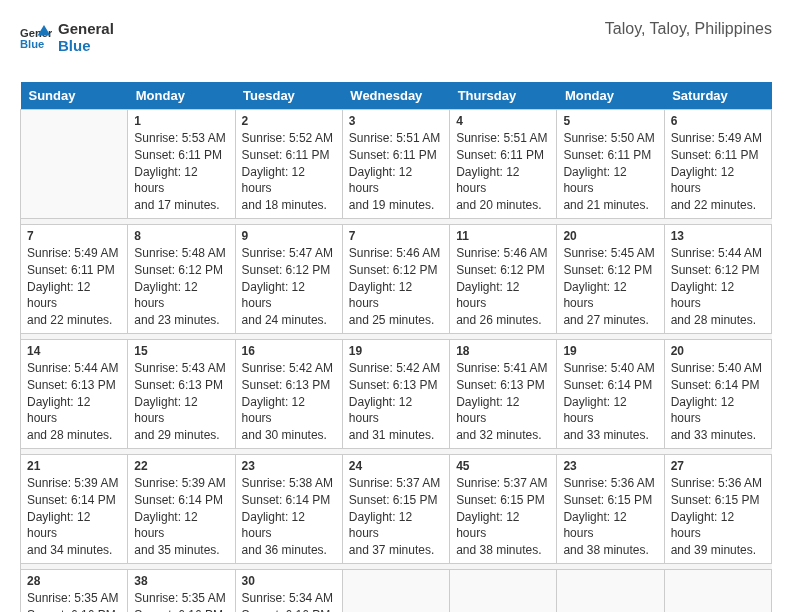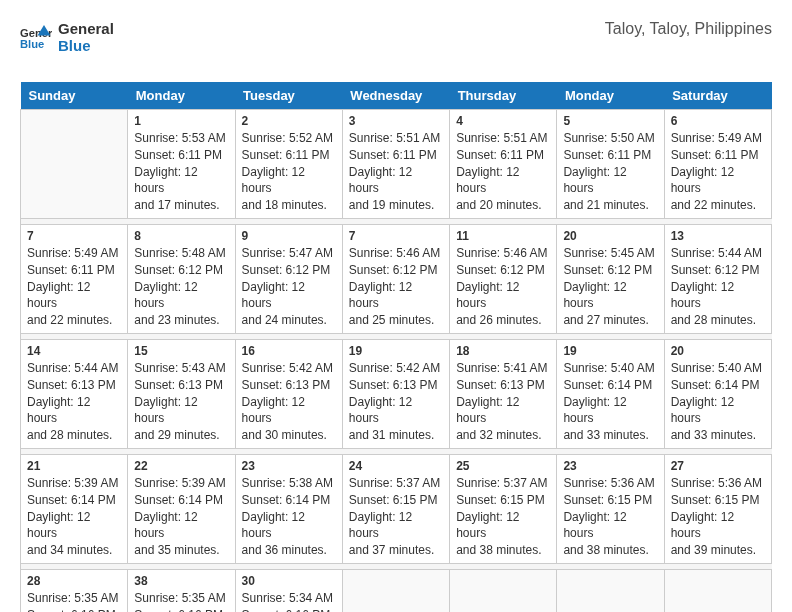--- a/index.html
+++ b/index.html
@@ -231,21 +231,21 @@
         </td>
         <td>
           <span class="day-number">23</span>
           <div class="cell-info">Sunrise: 5:38 AM<br>Sunset: 6:14 PM<br>Daylight: 12 hours<br>and 36 minutes.</div>
         </td>
         <td>
           <span class="day-number">24</span>
           <div class="cell-info">Sunrise: 5:37 AM<br>Sunset: 6:15 PM<br>Daylight: 12 hours<br>and 37 minutes.</div>
         </td>
         <td>
-          <span class="day-number">25</span>
+          <span class="day-number">45</span>
           <div class="cell-info">Sunrise: 5:37 AM<br>Sunset: 6:15 PM<br>Daylight: 12 hours<br>and 38 minutes.</div>
         </td>
         <td>
           <span class="day-number">23</span>
           <div class="cell-info">Sunrise: 5:36 AM<br>Sunset: 6:15 PM<br>Daylight: 12 hours<br>and 38 minutes.</div>
         </td>
         <td>
           <span class="day-number">27</span>
           <div class="cell-info">Sunrise: 5:36 AM<br>Sunset: 6:15 PM<br>Daylight: 12 hours<br>and 39 minutes.</div>
         </td>

